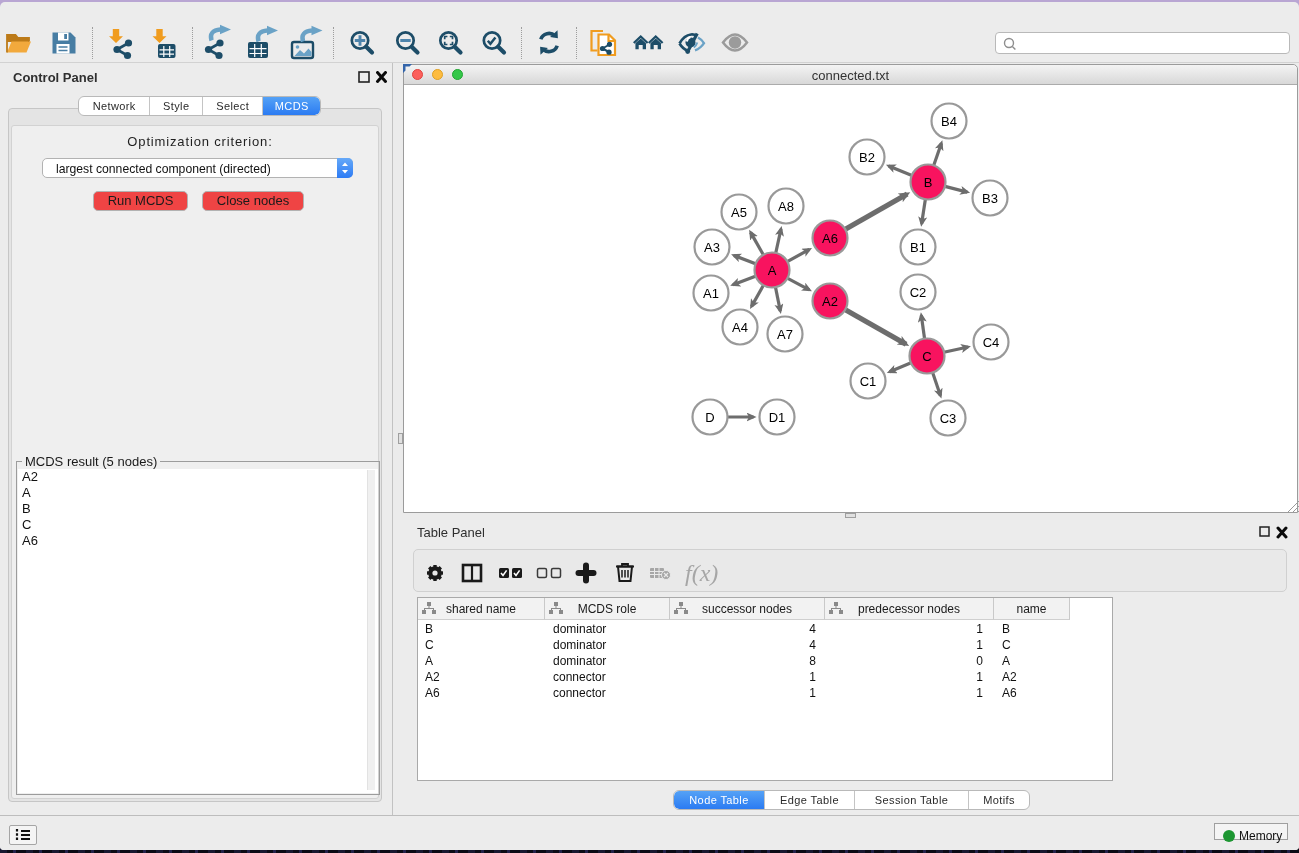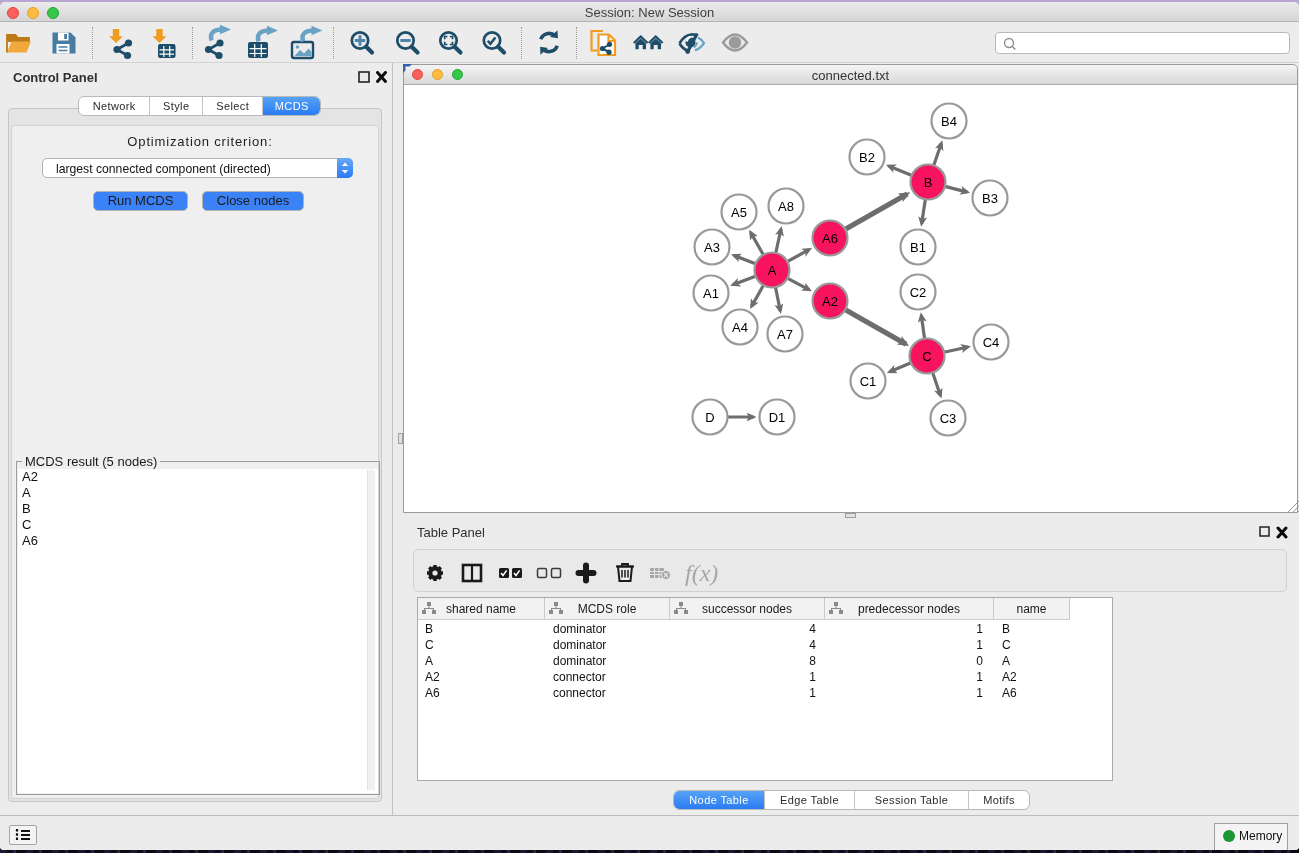--- a/index.html
+++ b/index.html
@@ -35,21 +35,21 @@
 .seg > div:last-child { border-right:none; }
 .seg > div.sel { background:linear-gradient(#55a2f6,#2b7bf2); color:#fff; }
 #cp-tabs { left:78px; top:33px; width:243px; height:20px; }
 #cp-tabs > div:nth-child(1){width:72px;} #cp-tabs > div:nth-child(2){width:53px;}
 #cp-tabs > div:nth-child(3){width:61px;} #cp-tabs > div:nth-child(4){width:57px; border-radius:0 5px 5px 0;}
 #opt-label { text-align:center; font-size:13px; color:#1f1f1f; letter-spacing:0.85px; }
 #cp-select { left:42px; top:95px; width:311px; height:20px; background:#fff; border:1px solid #b2b2b2; border-radius:5px; }
 #cp-select .txt { position:absolute; left:13px; top:3px; font-size:12.2px; color:#111; }
 #cp-stepper { position:absolute; right:-1px; top:-1px; width:16px; height:20px; border-radius:0 5px 5px 0;
   background:linear-gradient(#66a9f8,#2c7bf5); }
-.btn { position:absolute; height:20px; background:#3b82f6; border:1px solid #b2b2b2; border-radius:5px;
+.btn { position:absolute; height:20px; background:#ef4444; border:1px solid #b2b2b2; border-radius:5px;
   font-size:13px; color:#1b1b1b; text-align:center; line-height:18px; }
 #btn-run { left:93px; top:128px; width:95px; }
 #btn-close { left:202px; top:128px; width:102px; }
 
 #mcds-box { left:16px; top:398px; width:364px; height:334px; border:1px solid #9c9c9c; }
 #mcds-label { left:5px; top:-8px; background:#efefef; padding:0 3px; font-size:13px; color:#1a1a1a; }
 #mcds-list { left:1px; top:7px; width:360px; height:324px; background:#fff; font-size:13px; color:#111; }
 #mcds-list .row { padding-left:4px; height:16px; line-height:16px; }
 #mcds-scroll { right:3px; top:1px; width:8px; height:320px; background:#f0f0f0; border-left:1px solid #e2e2e2;}
 
@@ -72,35 +72,29 @@
 #tp-table { left:20px; top:77px; width:696px; height:184px; background:#fff; border:1px solid #a9a9a9; }
 .th { position:absolute; top:0; height:22px; background:#f2f2f2; border-right:1px solid #c9c9c9; border-bottom:1px solid #cfcfcf;
   font-size:12px; color:#1a1a1a; text-align:center; line-height:22px; }
 .td { position:absolute; font-size:12px; color:#111; height:16px; line-height:16px; }
 #tp-tabs { left:276px; top:270px; width:357px; height:20px; }
 #tp-tabs > div:nth-child(1){width:91px; border-radius:5px 0 0 5px;} #tp-tabs > div:nth-child(2){width:90px;}
 #tp-tabs > div:nth-child(3){width:114px;} #tp-tabs > div:nth-child(4){width:60px;}
 
 #statusbar { left:0; top:813px; width:1299px; height:35px; background:#ececec; border-top:1px solid #bdbdbd; }
 #sb-left { left:9px; top:9px; width:28px; height:20px; background:#f4f4f4; border:1px solid #a5a5a5; border-radius:2px; }
-#sb-mem { left:1214px; top:7px; width:74px; height:29px; background:#f4f4f4; border:1px solid #9f9f9f; font-size:12px; color:#111; }
+#sb-mem { left:1214px; top:7px; width:74px; height:17px; background:#f4f4f4; border:1px solid #9f9f9f; font-size:12px; color:#111; }
 #sb-mem .dot { position:absolute; left:8px; top:6px; width:12px; height:12px; border-radius:50%; background:#1d9632; }
 #sb-mem .t { position:absolute; left:24px; top:5px; }
 </style>
 </head>
 <body>
 <div class="abs" id="wallpaper-top"></div>
 <div class="abs" id="wallpaper-bottom"></div>
 <div class="abs" id="mainwin">
-  <div class="abs" id="titlebar">
-    <div class="tl r"></div>
-      <div class="tl y"></div>
-      <div class="tl g"></div>
-    <div class="abs" id="wintitle">Session: New Session</div>
-  </div>
   <div class="abs" id="toolbar">
     <div class="tbsep" style="left:92px"></div>
     <div class="tbsep" style="left:192px"></div>
     <div class="tbsep" style="left:333px"></div>
     <div class="tbsep" style="left:521px"></div>
     <div class="tbsep" style="left:576px"></div>
     <div class="abs" id="toolbar-icons">
         <svg width="760" height="44" style="position:absolute;left:0;top:-1px">
           <g>
 <path d="M7 14 h8.5 l2.5 3 h11 v4 h-22 z" fill="#bc7a18"></path>

